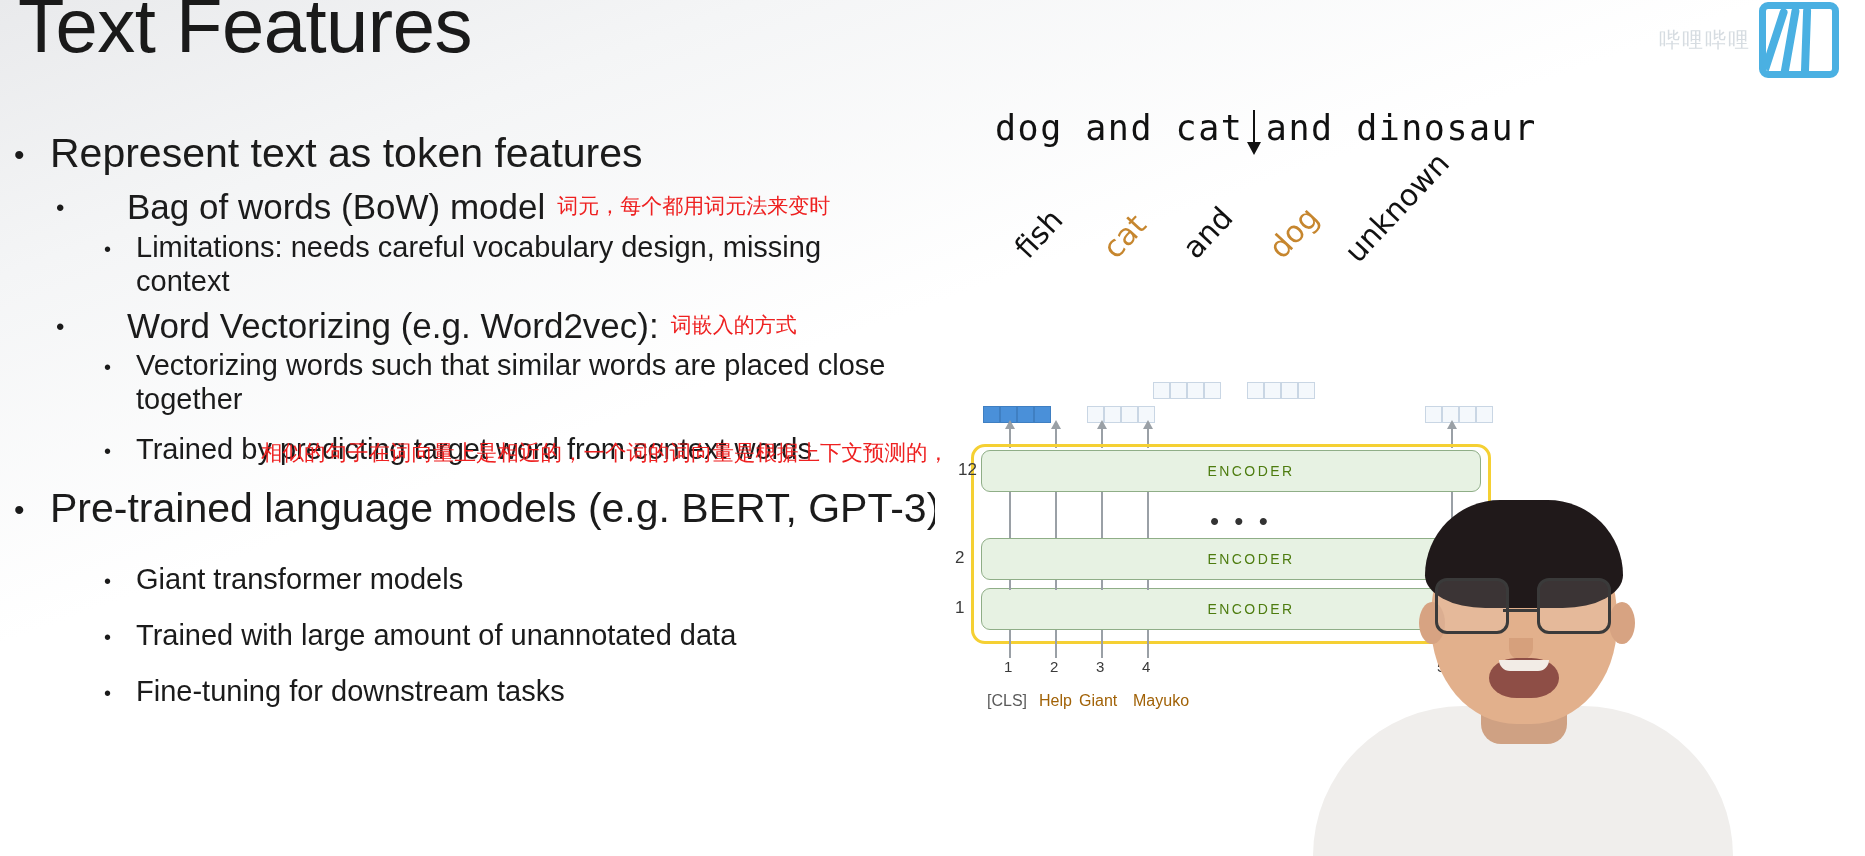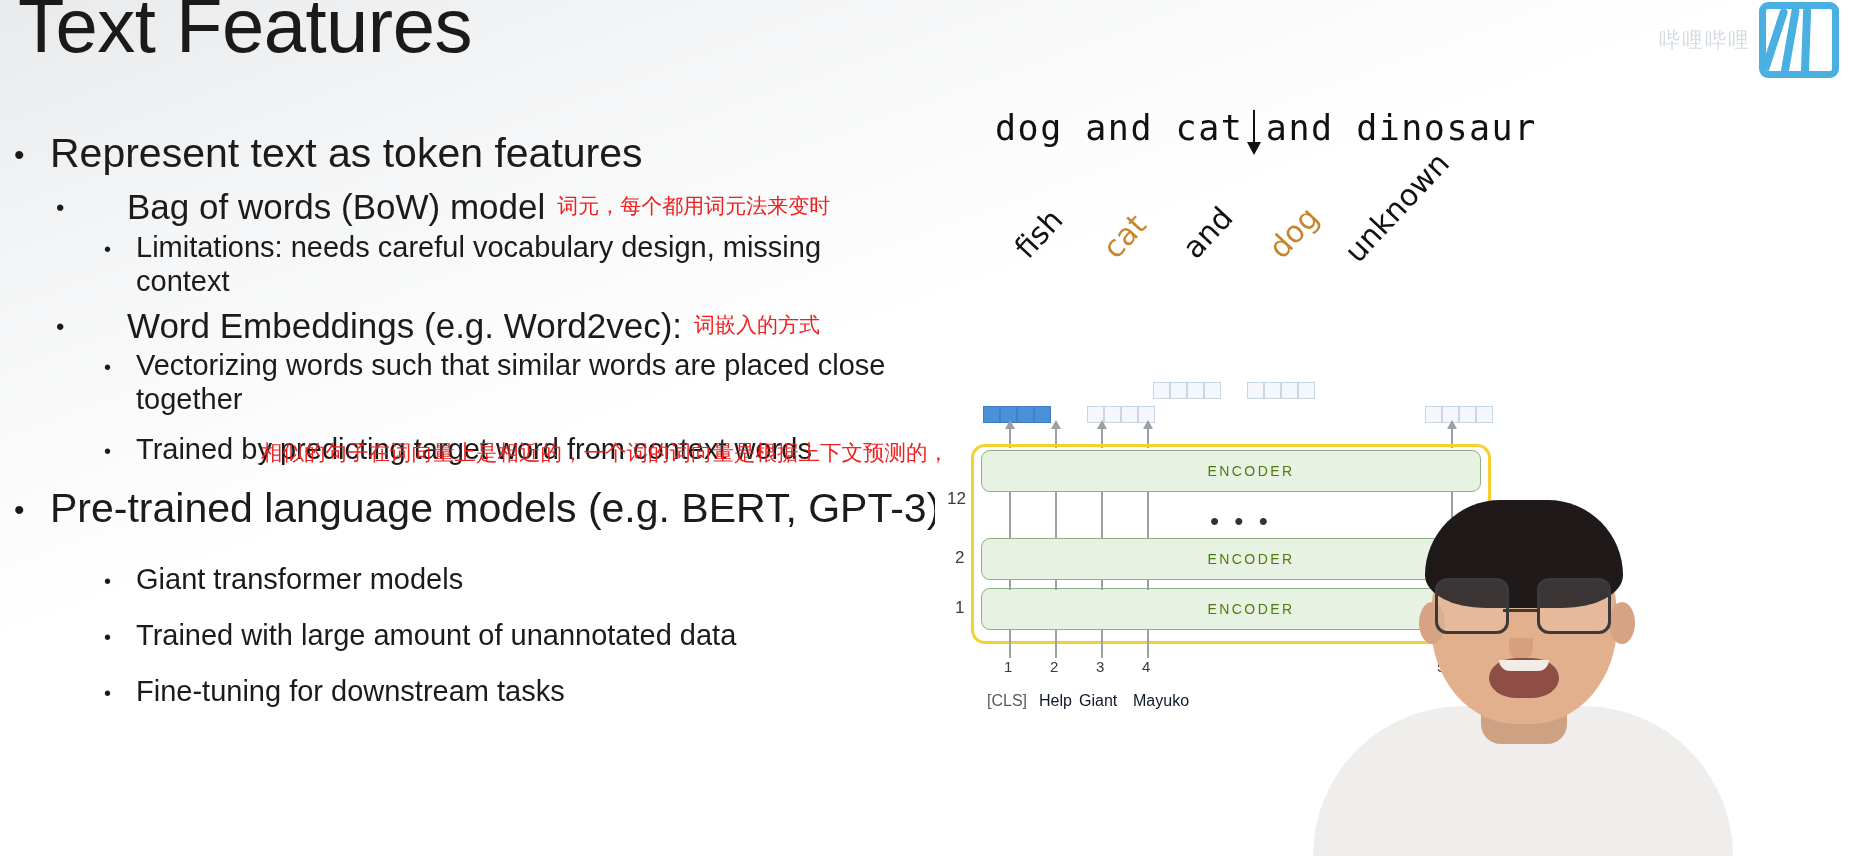--- a/index.html
+++ b/index.html
@@ -272,21 +272,21 @@
     position: absolute;
     font-size: 15px;
     color: #3a3a3a;
   }
   .tok-label {
     position: absolute;
     font-size: 16px;
     white-space: nowrap;
   }
   .tok-label.cls { color: #5a5a5a; }
-  .tok-label.green { color: #0f172a; }
+  .tok-label.green { color: #a16207; }
 
   
   .presenter {
     position: absolute;
     right: 132px;
     bottom: 0;
     width: 420px;
     height: 380px;
     pointer-events: none;
   }
@@ -406,21 +406,21 @@
     </div>
 
     <div class="b-row lvl3">
       <span class="dot">•</span>
       <span class="btxt" style="max-width:760px">Limitations: needs careful vocabulary design, missing context</span>
     </div>
 
     <div class="b-row lvl2">
       <span class="dot">•</span>
       <span class="btxt">
-        <span>Word Embeddings (e.g. Word2vec):</span><span class="note-red note-inline">词嵌入的方式</span>
+        <span>Word Vectorizing (e.g. Word2vec):</span><span class="note-red note-inline">词嵌入的方式</span>
       </span>
     </div>
 
     <div class="b-row lvl3">
       <span class="dot">•</span>
       <span class="btxt" style="max-width:790px">Vectorizing words such that similar words are placed close together</span>
     </div>
 
     <div class="b-row lvl3" style="margin-top:16px">
       <span class="dot">•</span>
@@ -518,21 +518,21 @@
     <div class="enc" style="top:78px;">
       <span class="enc-label">ENCODER</span>
     </div>
     <div class="enc" style="top:166px;">
       <span class="enc-label">ENCODER</span>
     </div>
     <div class="enc" style="top:216px;">
       <span class="enc-label">ENCODER</span>
     </div>
 
-    <div class="enc-num" style="left:12px; top:88px;margin-top:29px;">12</div>
+    <div class="enc-num" style="left:23px; top:88px;">12</div>
     <div class="enc-num" style="left:20px; top:176px;">2</div>
     <div class="enc-num" style="left:20px; top:226px;">1</div>
 
     <div class="dots3">• • •</div>
 
     <div class="vline" style="left:74px;  top:120px; height:46px;"></div>
     <div class="vline" style="left:120px; top:120px; height:46px;"></div>
     <div class="vline" style="left:166px; top:120px; height:46px;"></div>
     <div class="vline" style="left:212px; top:120px; height:46px;"></div>
     <div class="vline" style="left:516px; top:120px; height:46px;"></div>

